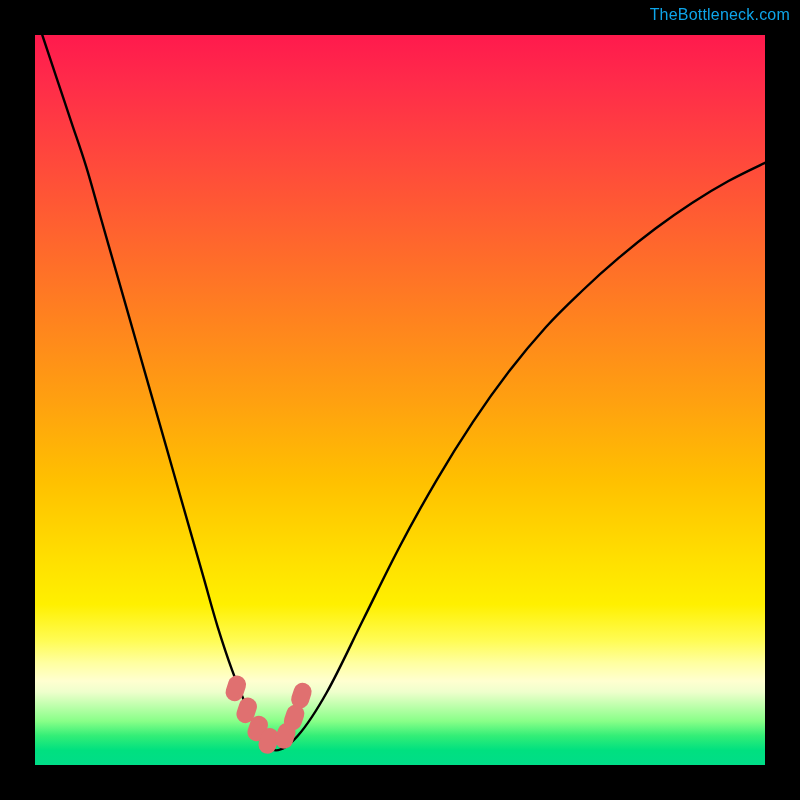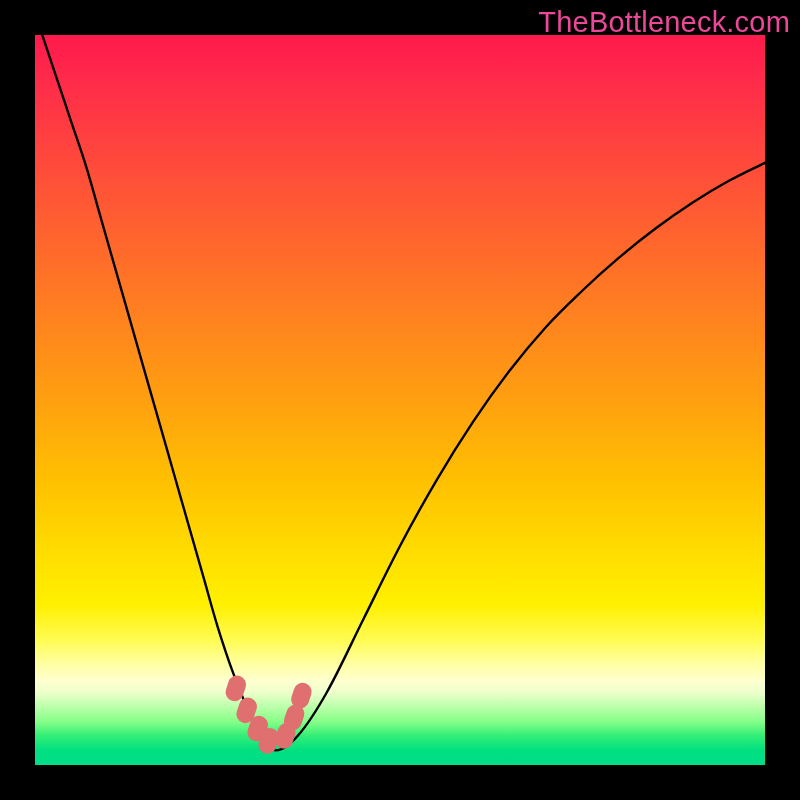--- a/index.html
+++ b/index.html
@@ -55,22 +55,22 @@
   svg.curve {
     position: absolute;
     inset: 0;
     width: 730px;
     height: 730px;
   }
   .watermark {
     position: absolute;
     top: 6px;
     right: 10px;
-    color: #ec4899;
-    font-size: 29px;
+    color: #0ea5e9;
+    font-size: 16px;
     letter-spacing: 0.2px;
     font-weight: 400;
   }
 </style>
 </head>
 <body>
 
 <div class="frame">
   <div class="watermark">TheBottleneck.com</div>
   <div class="plot-area">

